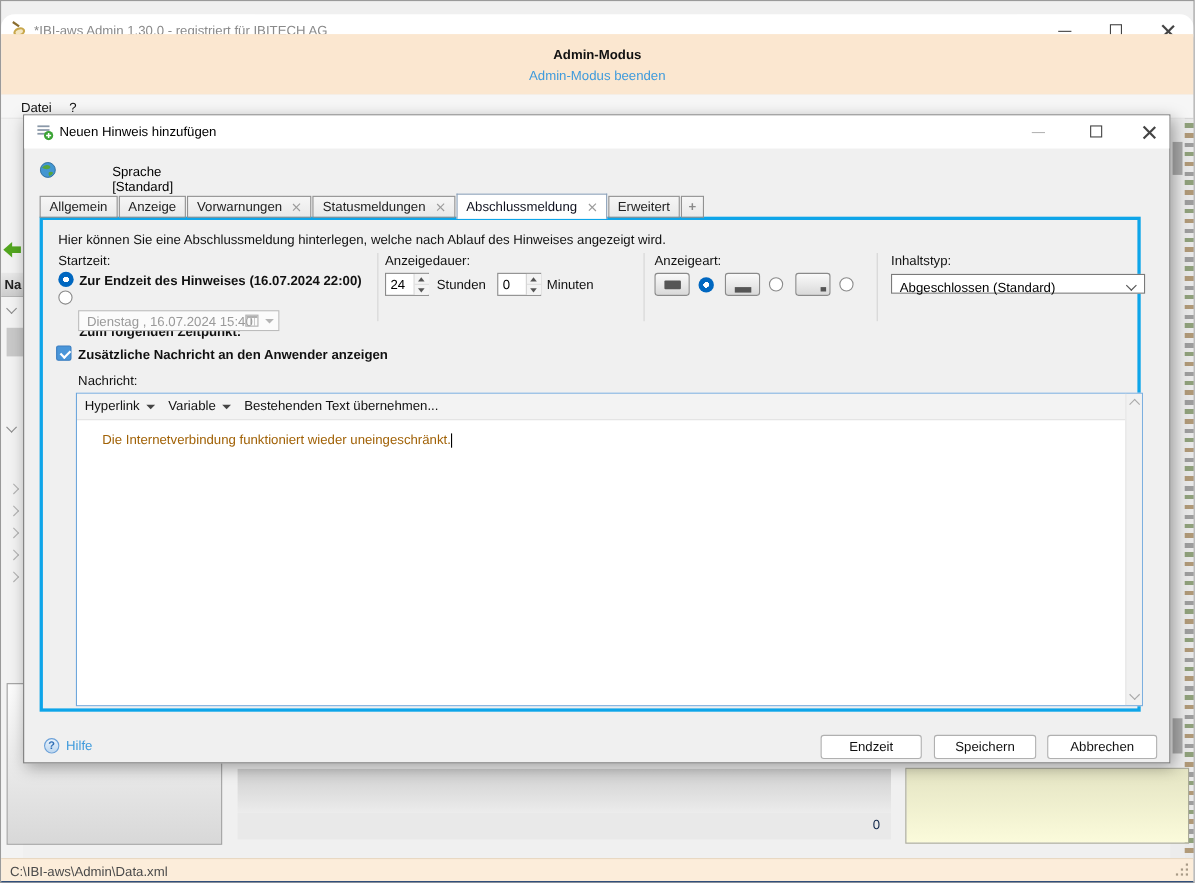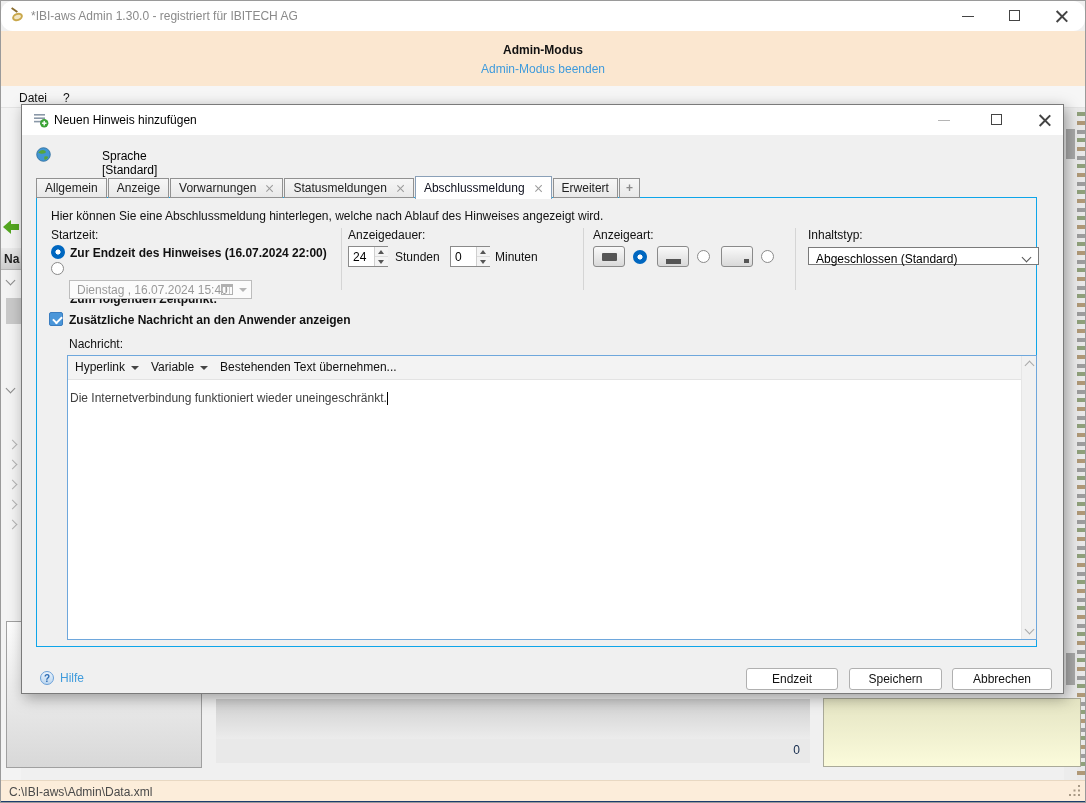--- a/index.html
+++ b/index.html
@@ -1,21 +1,21 @@
 <!DOCTYPE html>
 <html><head>
 <meta charset="utf-8">
 <style>
   * { margin:0; padding:0; box-sizing:border-box; }
   html,body { width:1086px; height:803px; }
   body { font-family:"Liberation Sans","DejaVu Sans",sans-serif; font-size:12px; color:#1a1a1a; background:#f0f0f0; }
   #screen { position:relative; width:1086px; height:803px; overflow:hidden; background:#f0f0f0; border:1px solid #9a9a9a; }
 
   
-  .titlebar { position:absolute; left:0; top:0; width:100%; height:30px; background:#ffffff;border-radius:12px; }
+  .titlebar { position:absolute; left:0; top:12px; width:100%; height:30px; background:#ffffff;border-radius:12px; }
   .titlebar .apptitle { position:absolute; left:30px; top:8px; color:#8a8a8a; }
   .app-icon { position:absolute; left:9px; top:6px; width:17px; height:17px; }
   .app-icon .ring { position:absolute; left:2px; top:6px; width:11px; height:8px; border:2px solid #c9a84c; border-radius:50%; transform:rotate(-20deg); background:#f3e6c3; }
   .app-icon .tail { position:absolute; left:1px; top:2px; width:7px; height:2px; background:#8a6d2f; transform:rotate(35deg); }
   .winbtn { position:absolute; top:0; width:34px; height:30px; }
   .glyph-min { position:absolute; left:11px; top:15px; width:12px; height:1px; background:#444; }
   .glyph-max { position:absolute; left:11px; top:9px; width:11px; height:11px; border:1px solid #444; }
   .glyph-close { position:absolute; left:11px; top:9px; width:12px; height:12px; }
   .glyph-close::before, .glyph-close::after { content:""; position:absolute; left:5px; top:-1px; width:1.5px; height:15px; background:#444; }
   .glyph-close::before { transform:rotate(45deg); }
@@ -70,21 +70,21 @@
 
   .tabs { position:absolute; left:14px; top:70px; height:23px; display:flex; align-items:flex-end; z-index:3; }
   .tab { display:inline-flex; align-items:center; height:20px; padding:0 8px; margin-right:1px; background:linear-gradient(#f6f6f6,#e9e9e9); border:1px solid #919191; color:#222; }
   .tab .tab-x { position:relative; width:9px; height:9px; margin-left:9px; }
   .tab .tab-x::before, .tab .tab-x::after { content:""; position:absolute; left:4px; top:0; width:1.4px; height:9px; background:#9a9a9a; }
   .tab .tab-x::before { transform:rotate(45deg); }
   .tab .tab-x::after { transform:rotate(-45deg); }
   .tab.active { height:23px; background:#ffffff; border:1px solid #8aa0b8; border-bottom:none; margin-bottom:-1px; color:#10121f; }
   .tab.plus { color:#8a8a8a; padding:0 6px; font-weight:bold; }
 
-  .tabpanel { position:absolute; left:14px; top:92px; width:1001px; height:450px; border:1px solid #0ea5e9; background:#f0f0f0; }
+  .tabpanel { position:absolute; left:14px; top:92px; width:1001px; height:450px; border:3px solid #0ea5e9; background:#f0f0f0; }
   .desc { position:absolute; left:14px; top:11px; color:#111; }
 
   .sec-label { position:absolute; color:#111; }
   .vsep { position:absolute; width:1px; height:62px; background:#d5d5d5; top:30px; }
 
   .radio { position:absolute; width:13px; height:13px; border-radius:50%; border:1px solid #8a8a8a; background:#fff; }
   .radio.sel { border:none; background:radial-gradient(circle, #ffffff 0 2.5px, #0067c0 2.6px 100%); width:14px; height:14px; }
   .opt-label { position:absolute; color:#111; white-space:nowrap; }
 
   .datepicker { position:absolute; left:32px; top:82px; width:183px; height:19px; border:1px solid #bcbcbc; background:#fbfbfb; color:#9a9a9a; }
@@ -113,21 +113,21 @@
   .selectbox .schev { position:absolute; right:8px; top:6px; width:7px; height:7px; border-right:1.4px solid #555; border-bottom:1.4px solid #555; transform:rotate(45deg); }
 
   .checkbox { position:absolute; width:14px; height:14px; background:#4a96d9; border:1px solid #3a7dc0; border-radius:2px; }
   .checkbox::after { content:""; position:absolute; left:3px; top:3px; width:7px; height:4px; border-left:2px solid #fff; border-bottom:2px solid #fff; transform:rotate(-45deg); }
 
   .editor { position:absolute; left:30px; top:157px; width:970px; height:285px; border:1px solid #6ea7dc; background:#ffffff; }
   .ed-toolbar { position:absolute; left:0; top:0; width:calc(100% - 15px); height:24px; background:#f3f3f3; border-bottom:1px solid #e3e3e3; }
   .ed-btn { position:absolute; top:4px; display:inline-flex; align-items:center; color:#111; }
   .ed-btn .tri { width:0; height:0; border-left:4px solid transparent; border-right:4px solid transparent; border-top:4px solid #444; margin-left:6px; margin-top:2px; }
   .ed-body { position:absolute; left:0; top:25px; right:15px; bottom:0; background:#fff; }
-  .ed-text { position:absolute; left:2px; top:10px; color:#404040; white-space:nowrap; }
+  .ed-text { position:absolute; left:23px; top:10px; color:#a16207; white-space:nowrap; }
   .caret { display:inline-block; width:1px; height:13px; background:#000; vertical-align:text-bottom; margin-left:0; }
   .ed-scroll { position:absolute; right:0; top:0; width:15px; height:100%; background:#f1f1f1; border-left:1px solid #e6e6e6; }
   .sc-up, .sc-dn { position:absolute; left:0; width:15px; height:15px; }
   .sc-up { top:0; } .sc-dn { bottom:0; }
   .sc-up::after { content:""; position:absolute; left:4px; top:6px; width:6px; height:6px; border-left:1.5px solid #a9a9a9; border-top:1.5px solid #a9a9a9; transform:rotate(45deg); }
   .sc-dn::after { content:""; position:absolute; left:4px; top:2px; width:6px; height:6px; border-right:1.5px solid #a9a9a9; border-bottom:1.5px solid #a9a9a9; transform:rotate(45deg); }
 
   .dlg-footer { position:absolute; left:0; top:552px; width:100%; height:38px; }
   .help-link { position:absolute; left:18px; top:14px; display:flex; align-items:center; color:#3f9bdc; cursor:pointer; }
   .help-icon { width:14px; height:14px; border-radius:50%; background:linear-gradient(#eaf3fc,#bcd6ef); border:1px solid #6aa0d8; color:#2e6db4; font-size:10px; font-weight:bold; text-align:center; line-height:13px; margin-right:6px; }

